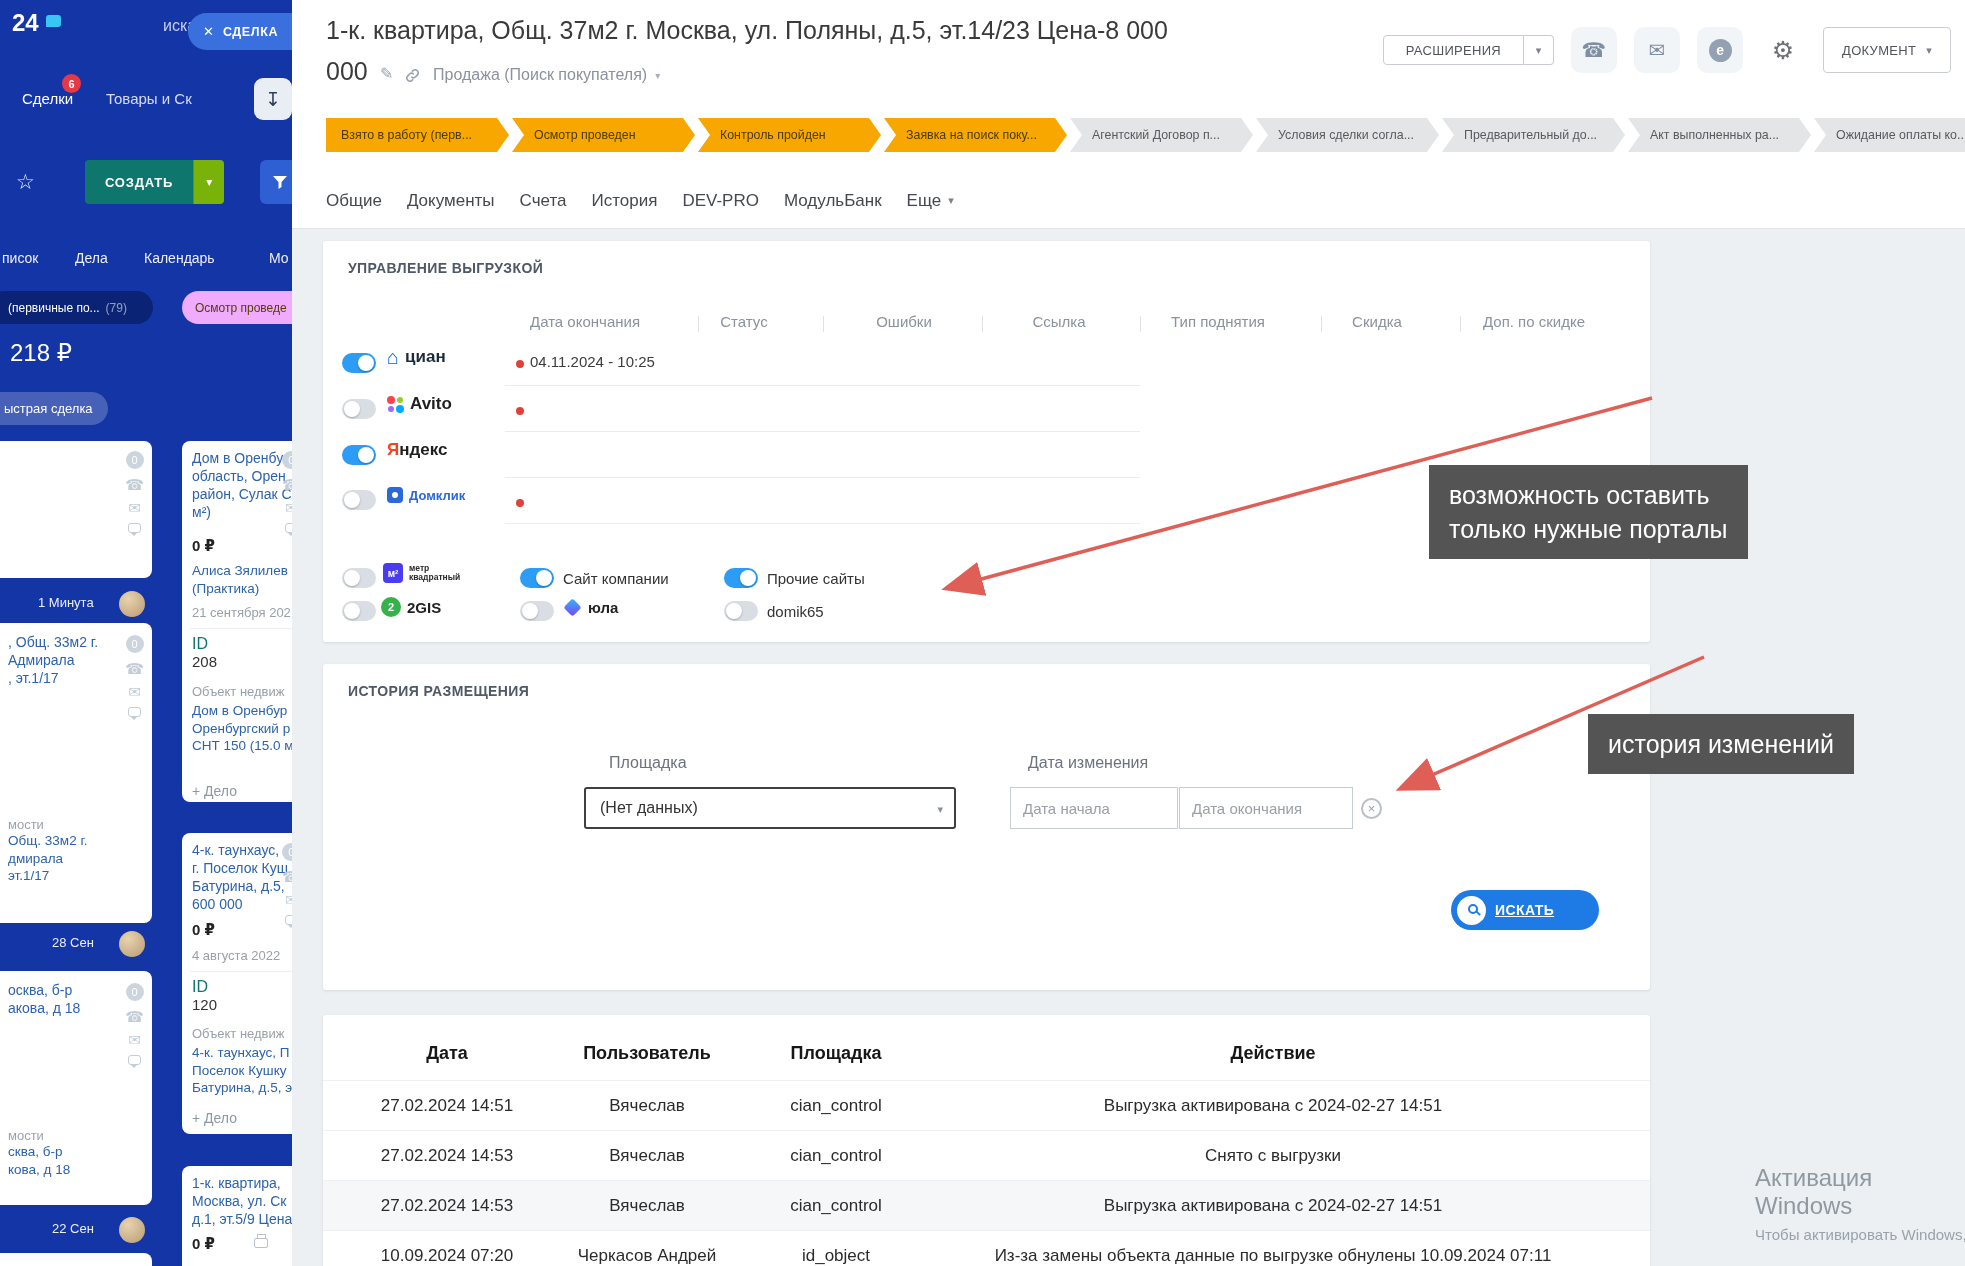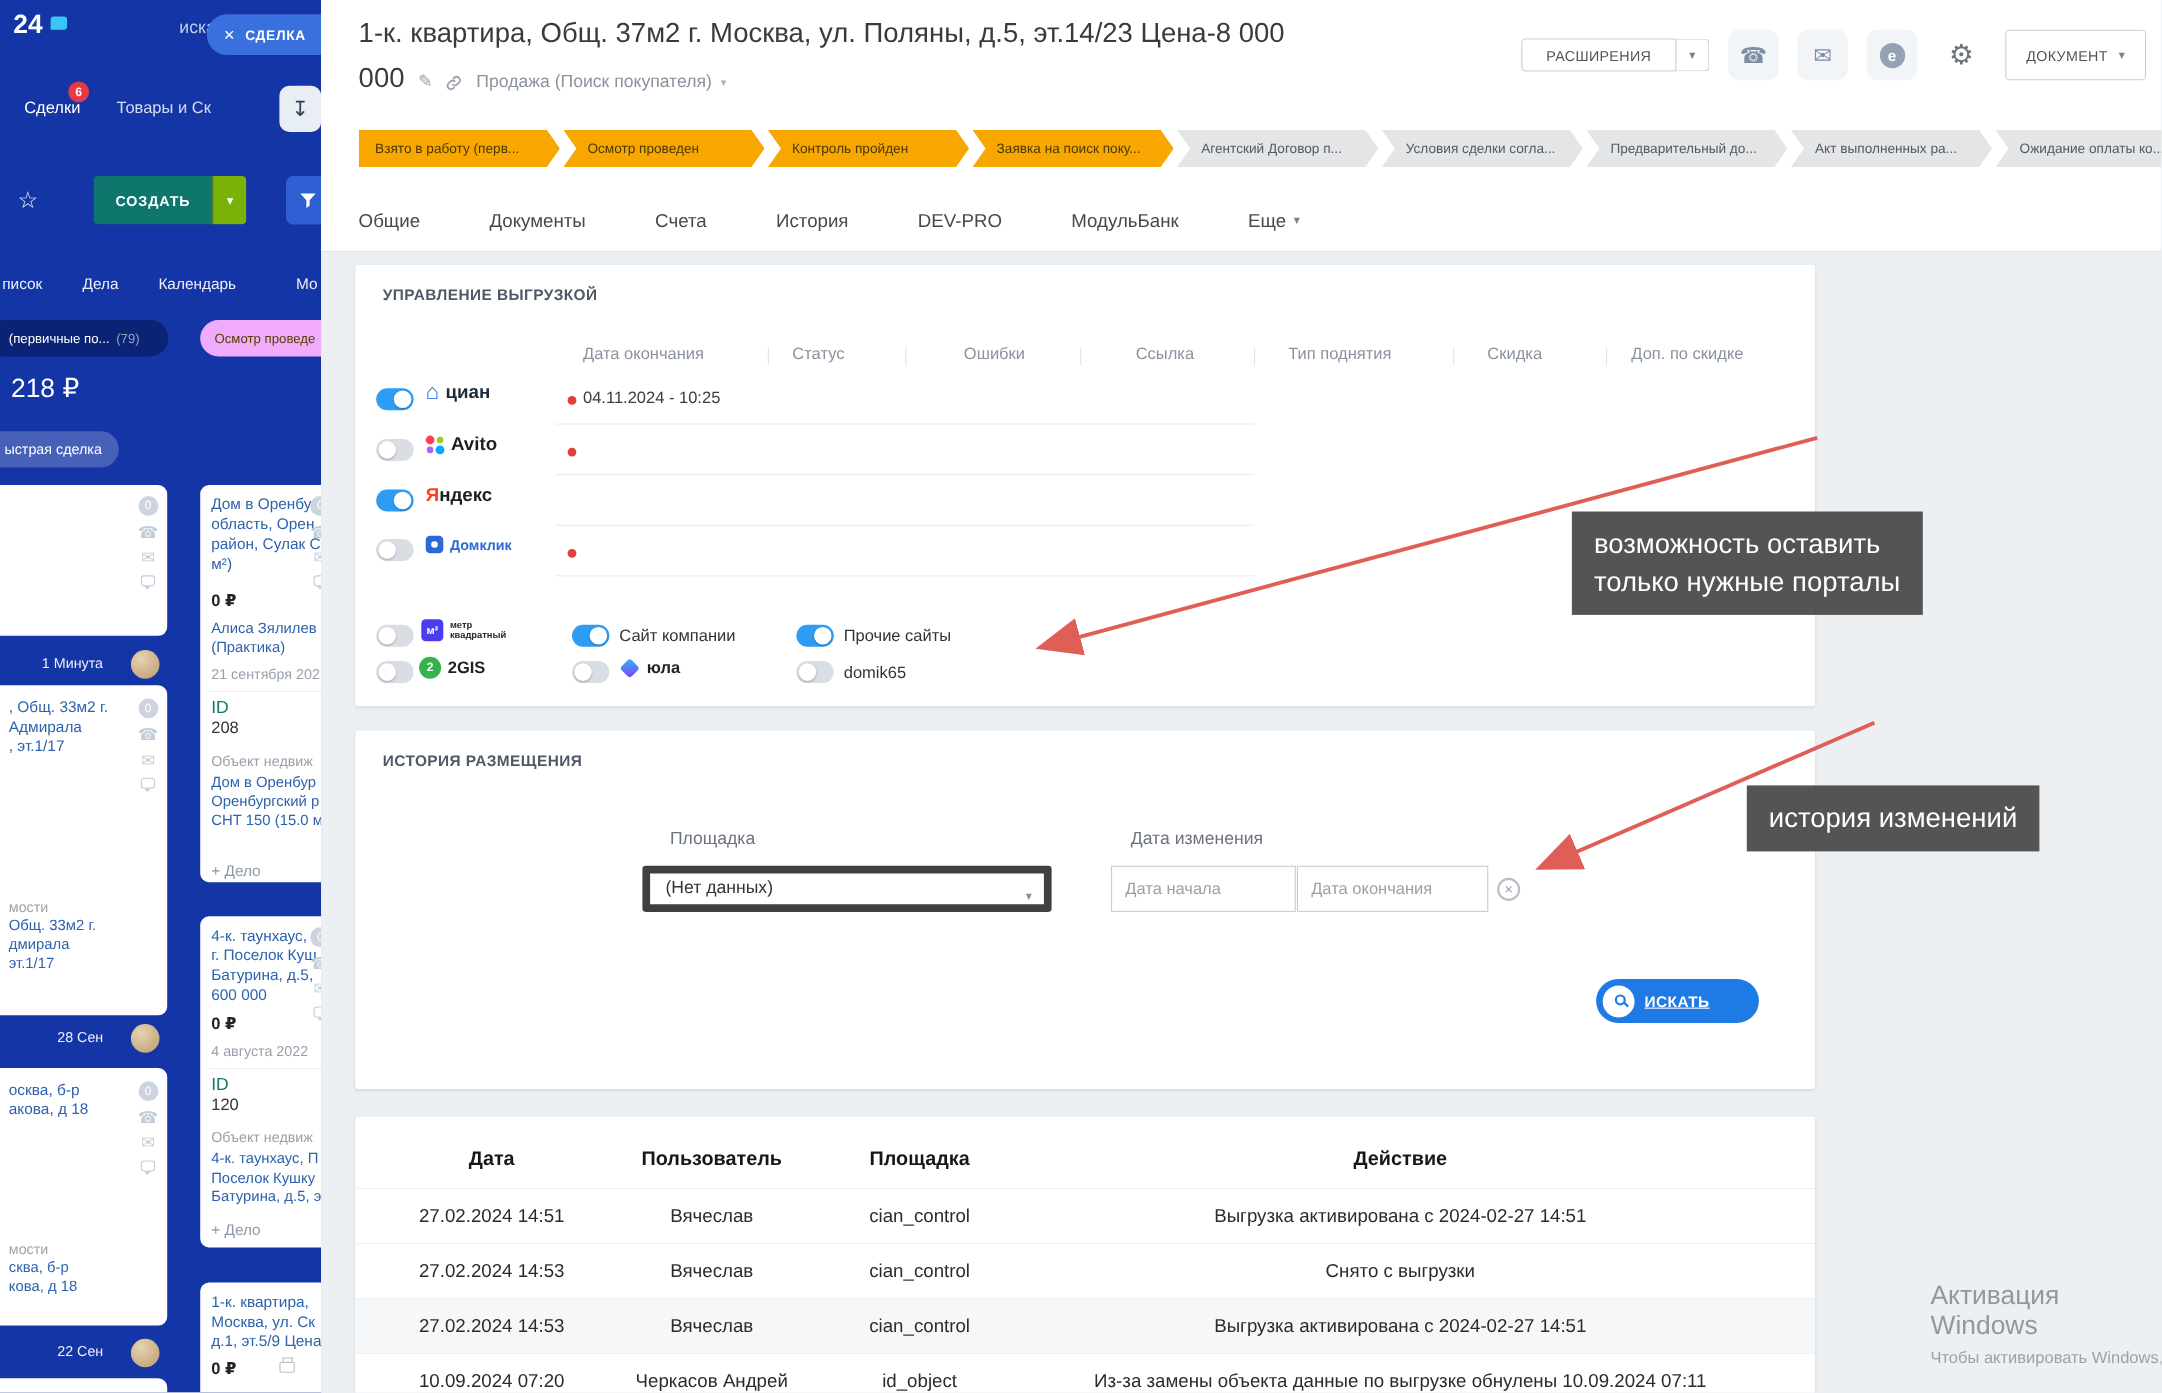--- a/index.html
+++ b/index.html
@@ -67,21 +67,21 @@
 .icbtn{width:46px;height:46px;border-radius:10px;background:#f2f5f8;display:flex;align-items:center;justify-content:center;color:#7e8ea3;font-size:20px}
 .icbtn.plain{background:transparent;color:#6d7279;font-size:25px}
 .chat-e{width:23px;height:23px;border-radius:50%;background:#93a1b3;color:#fff;font-weight:bold;font-size:14px;display:flex;align-items:center;justify-content:center}
 .btn-doc{border:1px solid #c9cdd2;border-radius:4px;height:46px;display:flex;align-items:center;gap:10px;padding:0 18px;font-size:13px;color:#50555c;letter-spacing:.3px;white-space:nowrap}
 .btn-doc .cr{font-size:11px;color:#7a828c}
 .stages{position:absolute;left:34px;top:118px;width:1639px;height:34px;display:flex;gap:3px;overflow:hidden}
 .stage{flex:0 0 183px;display:flex;align-items:center;padding:0 14px 0 22px;font-size:12.4px;white-space:nowrap;overflow:hidden;clip-path:polygon(0 0,calc(100% - 12px) 0,100% 50%,calc(100% - 12px) 100%,0 100%,12px 50%)}
 .stage:first-child{clip-path:polygon(0 0,calc(100% - 12px) 0,100% 50%,calc(100% - 12px) 100%,0 100%);padding-left:15px}
 .stage.done{background:#f7a700;color:#4c3a00}
 .stage.todo{background:#e3e5e7;color:#565b61}
-.tabs{position:absolute;left:34px;top:177px;height:52px;display:flex;gap:63px}
+.tabs{position:absolute;left:34px;top:177px;height:52px;display:flex;gap:25px}
 .tab{display:flex;align-items:center;gap:7px;font-size:17px;color:#45484d;border-bottom:3px solid transparent;padding-bottom:2px;white-space:nowrap}
 .tab.active{color:#1d6fc0;border-bottom-color:#1d6fc0}
 .tab .cr{font-size:11px;color:#7a828c}
 
 
 .panel{position:absolute;left:31px;width:1327px;background:#fff;border-radius:3px;box-shadow:0 1px 3px rgba(50,60,70,.13)}
 #panel-upload{top:241px;height:401px}
 #panel-place{top:664px;height:326px}
 #panel-log{top:1015px;height:430px}
 .ptitle{position:absolute;left:25px;top:19px;font-size:14px;font-weight:bold;color:#4e5866;letter-spacing:.4px}
@@ -111,21 +111,21 @@
 .dk-t{font-size:13px;font-weight:bold;color:#2b69d9}
 .m2-mark{width:20px;height:20px;border-radius:4px;background:#4a3df0;color:#fff;font-size:10px;font-weight:bold;display:flex;align-items:center;justify-content:center}
 .m2-txt{font-size:8.5px;color:#2a2a2a;line-height:9.5px;font-weight:bold}
 .gis-mark{width:20px;height:20px;border-radius:50%;background:#35b34a;color:#fff;font-size:11px;font-weight:bold;display:flex;align-items:center;justify-content:center}
 .gis-t{font-size:15px;font-weight:bold;color:#222}
 .yula-mark{width:13px;height:13px;border-radius:3px;background:linear-gradient(135deg,#35b6f8,#7b42f6);transform:rotate(45deg);margin:0 3px}
 .yula-t{font-size:15px;font-weight:bold;color:#222}
 .ptxt{position:absolute;font-size:15px;color:#333;white-space:nowrap}
 
 .flabel{position:absolute;font-size:16px;color:#6b7280;white-space:nowrap}
-.sel{position:absolute;left:261px;top:123px;width:372px;height:42px;border:7px solid #404040;border-radius:3px;background:#fff;display:flex;align-items:center;padding:0 30px 0 14px;font-size:16px;color:#333}
+.sel{position:absolute;left:261px;top:123px;width:372px;height:42px;border:2px solid #404040;border-radius:3px;background:#fff;display:flex;align-items:center;padding:0 30px 0 14px;font-size:16px;color:#333}
 .sel .cr{position:absolute;right:11px;top:14px;font-size:11px;color:#8a929e}
 .din{position:absolute;top:123px;height:42px;border:1px solid #c6cdd3;background:#fff;font-size:15px;color:#333;padding:0 12px;font-family:"Liberation Sans","DejaVu Sans",sans-serif}
 .din::placeholder{color:#9aa0a6}
 .clr{position:absolute;left:1038px;top:134px;width:21px;height:21px;border-radius:50%;border:2px solid #b9bfc6;color:#9aa1a8;font-size:13px;display:flex;align-items:center;justify-content:center;background:#fff}
 .srchbtn{position:absolute;left:1128px;top:226px;width:148px;height:40px;border-radius:20px;background:#1e7be5;display:flex;align-items:center;gap:9px;padding-left:6px}
 .mag-wrap{width:29px;height:29px;border-radius:50%;background:#fff;display:flex;align-items:center;justify-content:center}
 .mag{width:10px;height:10px;border:2px solid #1e7be5;border-radius:50%;position:relative;margin:-3px -3px 0 0}
 .mag:after{content:"";position:absolute;width:6px;height:2px;background:#1e7be5;transform:rotate(45deg);right:-5px;bottom:-2px}
 .srchbtn .t{color:#fff;font-size:14px;font-weight:bold;letter-spacing:.4px;text-decoration:underline}
 

